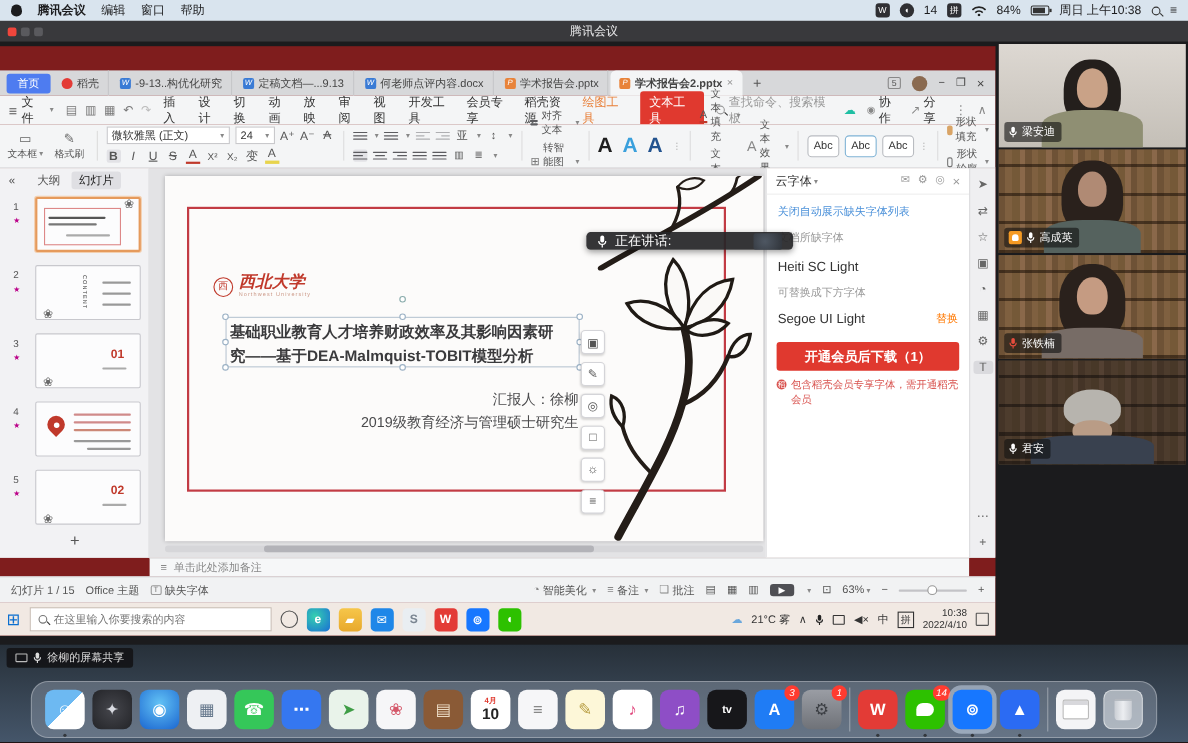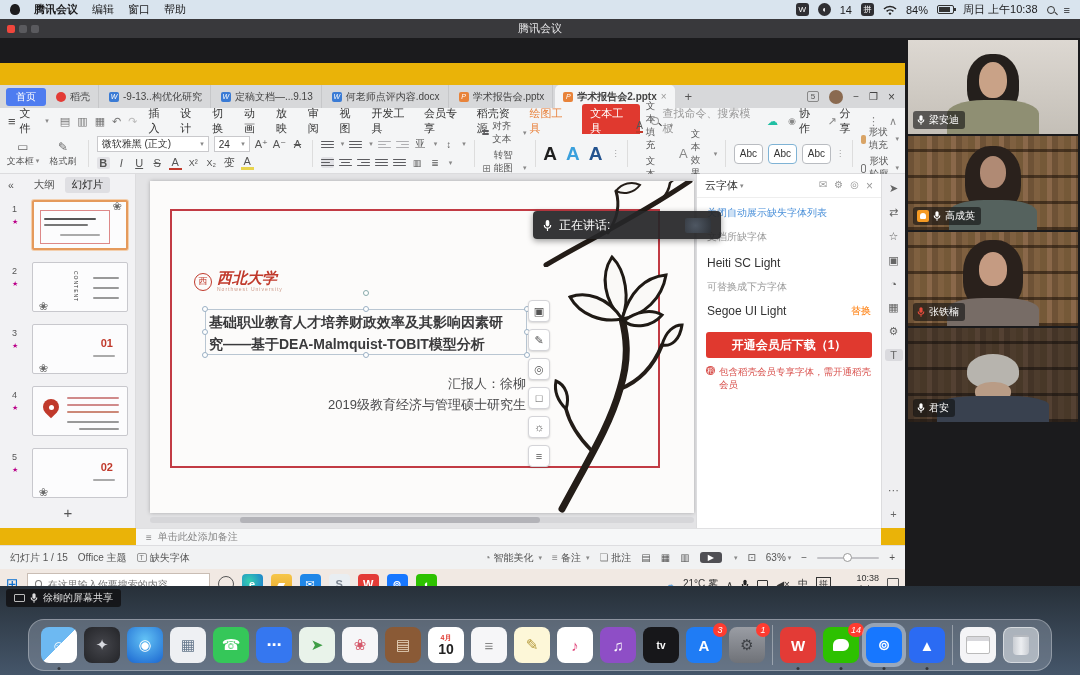--- a/index.html
+++ b/index.html
@@ -16,21 +16,21 @@
   .batt{width:17px;height:9px;border:1px solid #333;border-radius:2px;position:relative}
   .batt i{position:absolute;left:1px;top:1px;bottom:1px;width:11px;background:#333}
   .batt:after{content:"";position:absolute;right:-3px;top:2px;width:2px;height:3px;background:#333}
   .mag{width:8px;height:8px;border:1.4px solid #333;border-radius:50%;position:relative}
   .mag:after{content:"";position:absolute;left:6px;top:6px;width:4px;height:1.4px;background:#333;transform:rotate(45deg)}
   
   .titlebar{left:0;top:19px;width:1080px;height:19px;background:#39393c;color:#e8e8ea;font-size:11px;display:flex;align-items:center;justify-content:center}
   .tl{position:absolute;top:6px;width:8px;height:8px;border-radius:2px}
   .meetbg{left:0;top:38px;width:1080px;height:548px;background:#1b1b1d}
   
-  .shared{left:0;top:63px;width:905px;height:536px;background:#eab308;overflow:hidden}
+  .shared{left:0;top:42px;width:905px;height:536px;background:#7f1d1d;overflow:hidden}
   .tabbar{left:0;top:22px;width:905px;height:23px;background:#d7d8da;display:flex;align-items:center;padding:0 6px;gap:2px;font-size:10px;color:#444}
   .dtab{display:flex;align-items:center;gap:4px;padding:0 8px;height:23px;border-right:1px solid #c6c7c9;max-width:128px;white-space:nowrap;overflow:hidden}
   .dtab .fic{width:10px;height:10px;border-radius:2px;color:#fff;font-size:7px;display:flex;align-items:center;justify-content:center;flex:none}
   .atab{background:#f4f5f6;border-radius:5px 5px 0 0;border-right:none}
   .menurow{left:0;top:45px;width:905px;height:26px;background:#f4f5f6;display:flex;align-items:center;padding:0 8px;font-size:11px;color:#333;gap:11px}
   .toolbar{left:0;top:71px;width:905px;height:40px;background:#f4f5f6;border-bottom:1px solid #dcdcde;display:flex;align-items:stretch;padding:2px 6px;font-size:10px;color:#444;gap:6px}
   .colbtn{display:flex;flex-direction:column;align-items:center;justify-content:center;gap:1px;min-width:34px;color:#555}
   .trow{display:flex;align-items:center;gap:5px;height:18px}
   .tgl{font-size:11px;color:#555;min-width:13px;text-align:center}
   .selbox{border:1px solid #c9c9cc;background:#fff;height:16px;display:flex;align-items:center;padding:0 4px;font-size:10px;color:#333}
@@ -53,21 +53,21 @@
   .slide{position:absolute;left:14px;top:7px;width:544px;height:332px;background:#fcfbfa;box-shadow:0 0 4px rgba(0,0,0,.25);overflow:hidden}
   .frame{position:absolute;left:20px;top:28px;width:490px;height:259px;border:2px solid #c23b44}
   .h{position:absolute;width:6px;height:6px;background:#fff;border:1px solid #9ab0c4;border-radius:50%}
   .fpanel{left:696px;top:0;width:185px;height:354px;background:#fff;border-left:1px solid #dcdcde;font-size:10px}
   .istrip{left:881px;top:0;width:24px;height:354px;background:#efeff1;border-left:1px solid #dcdcde;display:flex;flex-direction:column;align-items:center;padding-top:8px;gap:11px;color:#666;font-size:11px}
   .notesbar{left:136px;top:465px;width:745px;height:17px;background:#f6f7f8;border-top:1px solid #e0e0e2;display:flex;align-items:center;gap:6px;padding:0 10px;font-size:10px;color:#888}
   .statusbar{left:0;top:482px;width:905px;height:24px;background:#f1f2f3;border-top:1px solid #dddde0;display:flex;align-items:center;padding:0 10px;font-size:10px;color:#555;gap:10px}
   .wtaskbar{left:0;top:506px;width:905px;height:30px;background:#f1e9e3;display:flex;align-items:center;padding:0 6px;gap:8px}
   .tapp{width:21px;height:21px;border-radius:4px;display:flex;align-items:center;justify-content:center;color:#fff;font-size:11px;font-weight:bold;flex:none}
   
-  .toast{left:533px;top:211px;width:188px;height:28px;background:rgba(38,38,40,.93);border-radius:4px;display:flex;align-items:center;gap:7px;padding:0 10px;color:#fff;font-size:12px;box-shadow:0 2px 6px rgba(0,0,0,.4)}
+  .toast{left:533px;top:211px;width:188px;height:16px;background:rgba(38,38,40,.93);border-radius:4px;display:flex;align-items:center;gap:7px;padding:0 10px;color:#fff;font-size:12px;box-shadow:0 2px 6px rgba(0,0,0,.4)}
   .fstrip{left:528px;top:300px;width:26px;display:flex;flex-direction:column;gap:7px}
   .fbtn{width:22px;height:22px;background:#fff;border:1px solid #d4d4d8;border-radius:4px;display:flex;align-items:center;justify-content:center;font-size:11px;color:#555;box-shadow:0 1px 2px rgba(0,0,0,.15)}
   
   .tile{position:absolute;left:908px;width:170px;overflow:hidden;background:#333}
   .books{background:repeating-linear-gradient(0deg,rgba(25,14,6,.55) 0 3px,rgba(0,0,0,0) 3px 26px),repeating-linear-gradient(90deg,#6e5236 0 6px,#7f6040 6px 12px,#755938 12px 19px,#8a684a 19px 24px),#7a5c3e}
   .sil i{position:absolute;left:50%;transform:translateX(-50%)}
   .namechip{position:absolute;left:5px;bottom:5px;background:rgba(15,15,15,.6);border-radius:3px;padding:2px 6px 2px 4px;display:flex;align-items:center;gap:4px;color:#fff;font-size:10px}
   .hostb{width:12px;height:12px;background:#f59a23;border-radius:2px;display:flex;align-items:center;justify-content:center}
   .hostb i{width:6px;height:6px;background:#fff;border-radius:50% 50% 20% 20%}
   
@@ -568,21 +568,21 @@
         <span>−</span>
         <span style="width:62px;height:2px;background:#c3c3c7;border-radius:1px;position:relative">
             <i style="position:absolute;left:26px;top:-4px;width:9px;height:9px;background:#fff;border:1px solid #999;border-radius:50%"></i>
           </span>
         <span>+</span>
       </span>
     </div>
 
     <div class="ab wtaskbar">
       <span style="color:#0b6fd0;font-size:15px">⊞</span>
-      <span class="fx" style="width:183px;height:22px;background:#fff;border:1px solid #c9bdb4;gap:6px;padding:0 7px">
+      <span class="fx" style="width:220px;height:22px;background:#fff;border:1px solid #c9bdb4;gap:6px;padding:0 7px">
         <span class="mag" style="border-color:#777"></span>
         <input style="border: none; outline: none; font-size: 10px; width: 180px; color: rgb(51, 51, 51); background: transparent;" placeholder="在这里输入你要搜索的内容">
       </span>
       <span style="width:16px;height:16px;border:1.6px solid #555;border-radius:50%"></span>
       <span class="tapp" style="background:radial-gradient(circle at 35% 35%,#35d0b0,#1a6fd4)">e</span>
       <span class="tapp" style="background:linear-gradient(180deg,#f6c64a,#e8a92c)">▰</span>
       <span class="tapp" style="background:#1f87e8">✉</span>
       <span class="tapp" style="background:#e9eef2;color:#7a8591">S</span>
       <span class="tapp" style="background:#e33b36">W</span>
       <span class="tapp" style="background:#1777ff">⊚</span>

